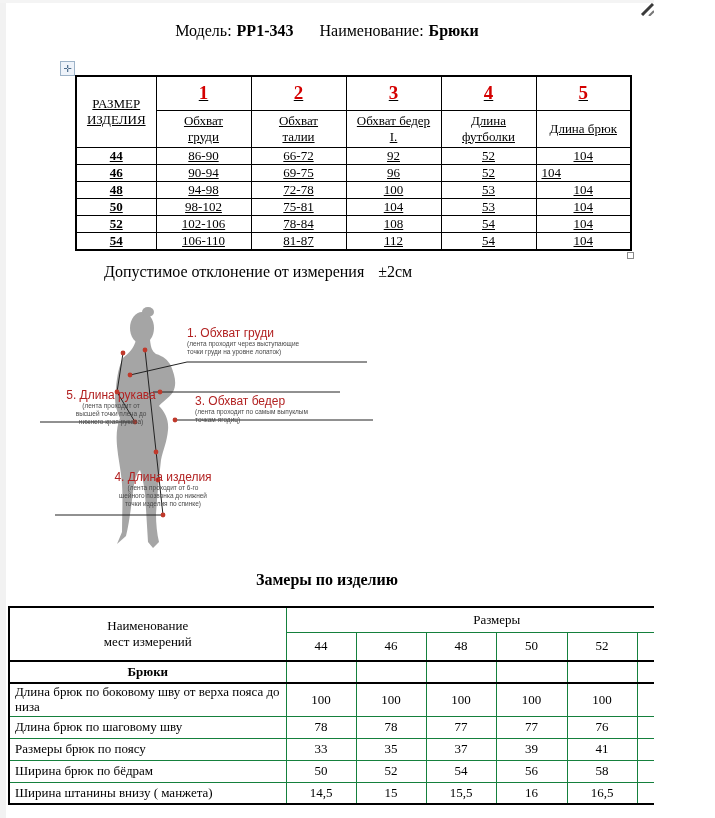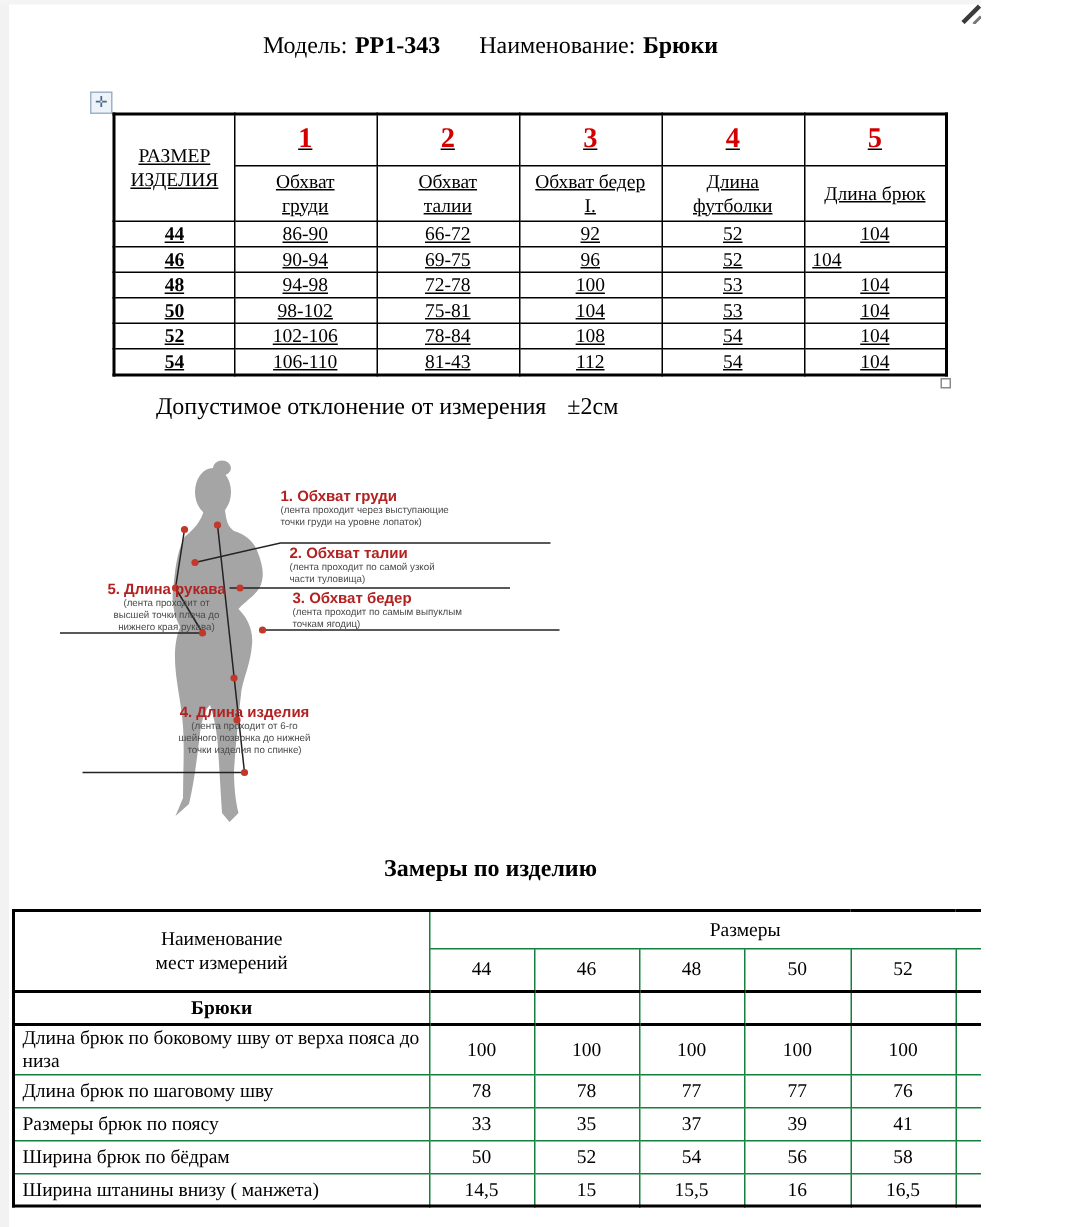--- a/index.html
+++ b/index.html
@@ -42,21 +42,21 @@
   .size-table td.v46-left { text-align:left; padding-left:5px; }
 
   
   .tolerance { position:absolute; left:104px; top:263px; font-size:16px; }
   .tolerance .pm { margin-left:14px; }
 
   
   .figure { position:absolute; left:35px; top:298px; width:345px; height:262px; }
   .figure svg { position:absolute; left:0; top:0; }
   .fig-label { position:absolute; }
-  .fig-title { color:#b22222; font-weight:bold; font-size:10px; font-family:"Liberation Sans","DejaVu Sans",sans-serif; }
+  .fig-title { color:#b22222; font-weight:normal; font-size:12px; font-family:"Liberation Sans","DejaVu Sans",sans-serif; }
   .fig-desc  { color:#4a4a4a; font-size:6.5px; line-height:1.25; white-space:pre-line; font-family:"Liberation Sans","DejaVu Sans",sans-serif; }
   .fl-center { text-align:center; }
 
   
   .m-heading { position:absolute; top:571px; left:0; width:100%; text-align:center; font-weight:bold; font-size:16px; }
 
   
   .m-table { position:absolute; left:8px; top:606px; width:699px; border:2px solid #000; table-layout:fixed; }
   .m-table td { border:1px solid #15803d; font-size:13px; vertical-align:middle; text-align:center; }
   .mt-h1 { height:25px; }
@@ -156,21 +156,21 @@
           <td class="c-size">52</td>
           <td>102-106</td>
           <td>78-84</td>
           <td>108</td>
           <td>54</td>
           <td>104</td>
         </tr>
         <tr>
           <td class="c-size">54</td>
           <td>106-110</td>
-          <td>81-43</td>
+          <td>81-87</td>
           <td>112</td>
           <td>54</td>
           <td>104</td>
         </tr>
       </tbody>
   </table>
 
   <div class="resize-handle"></div>
 
   <div class="tolerance">
@@ -226,25 +226,20 @@
           <circle cx="121" cy="154" r="2.4"></circle>
         <circle cx="123" cy="182" r="2.4"></circle>
           <circle cx="128" cy="217" r="2.4"></circle>
       </g>
     </svg>
     <div class="fig-label" style="left:152px; top:28px; width:180px;">
       <div class="fig-title">1. Обхват груди</div>
       <div class="fig-desc">(лента проходит через выступающие
 точки груди на уровне лопаток)</div>
     </div>
-    <div class="fig-label" style="left:158px; top:66px; width:180px;">
-      <div class="fig-title">2. Обхват талии</div>
-      <div class="fig-desc">(лента проходит по самой узкой
-части туловища)</div>
-    </div>
     <div class="fig-label" style="left:160px; top:96px; width:180px;">
       <div class="fig-title">3. Обхват бедер</div>
       <div class="fig-desc">(лента проходит по самым выпуклым
 точкам ягодиц)</div>
     </div>
     <div class="fig-label fl-center" style="left:0px; top:90px; width:152px;">
       <div class="fig-title">5. Длина рукава</div>
       <div class="fig-desc">(лента проходит от
 высшей точки плеча до
 нижнего края рукава)</div>

